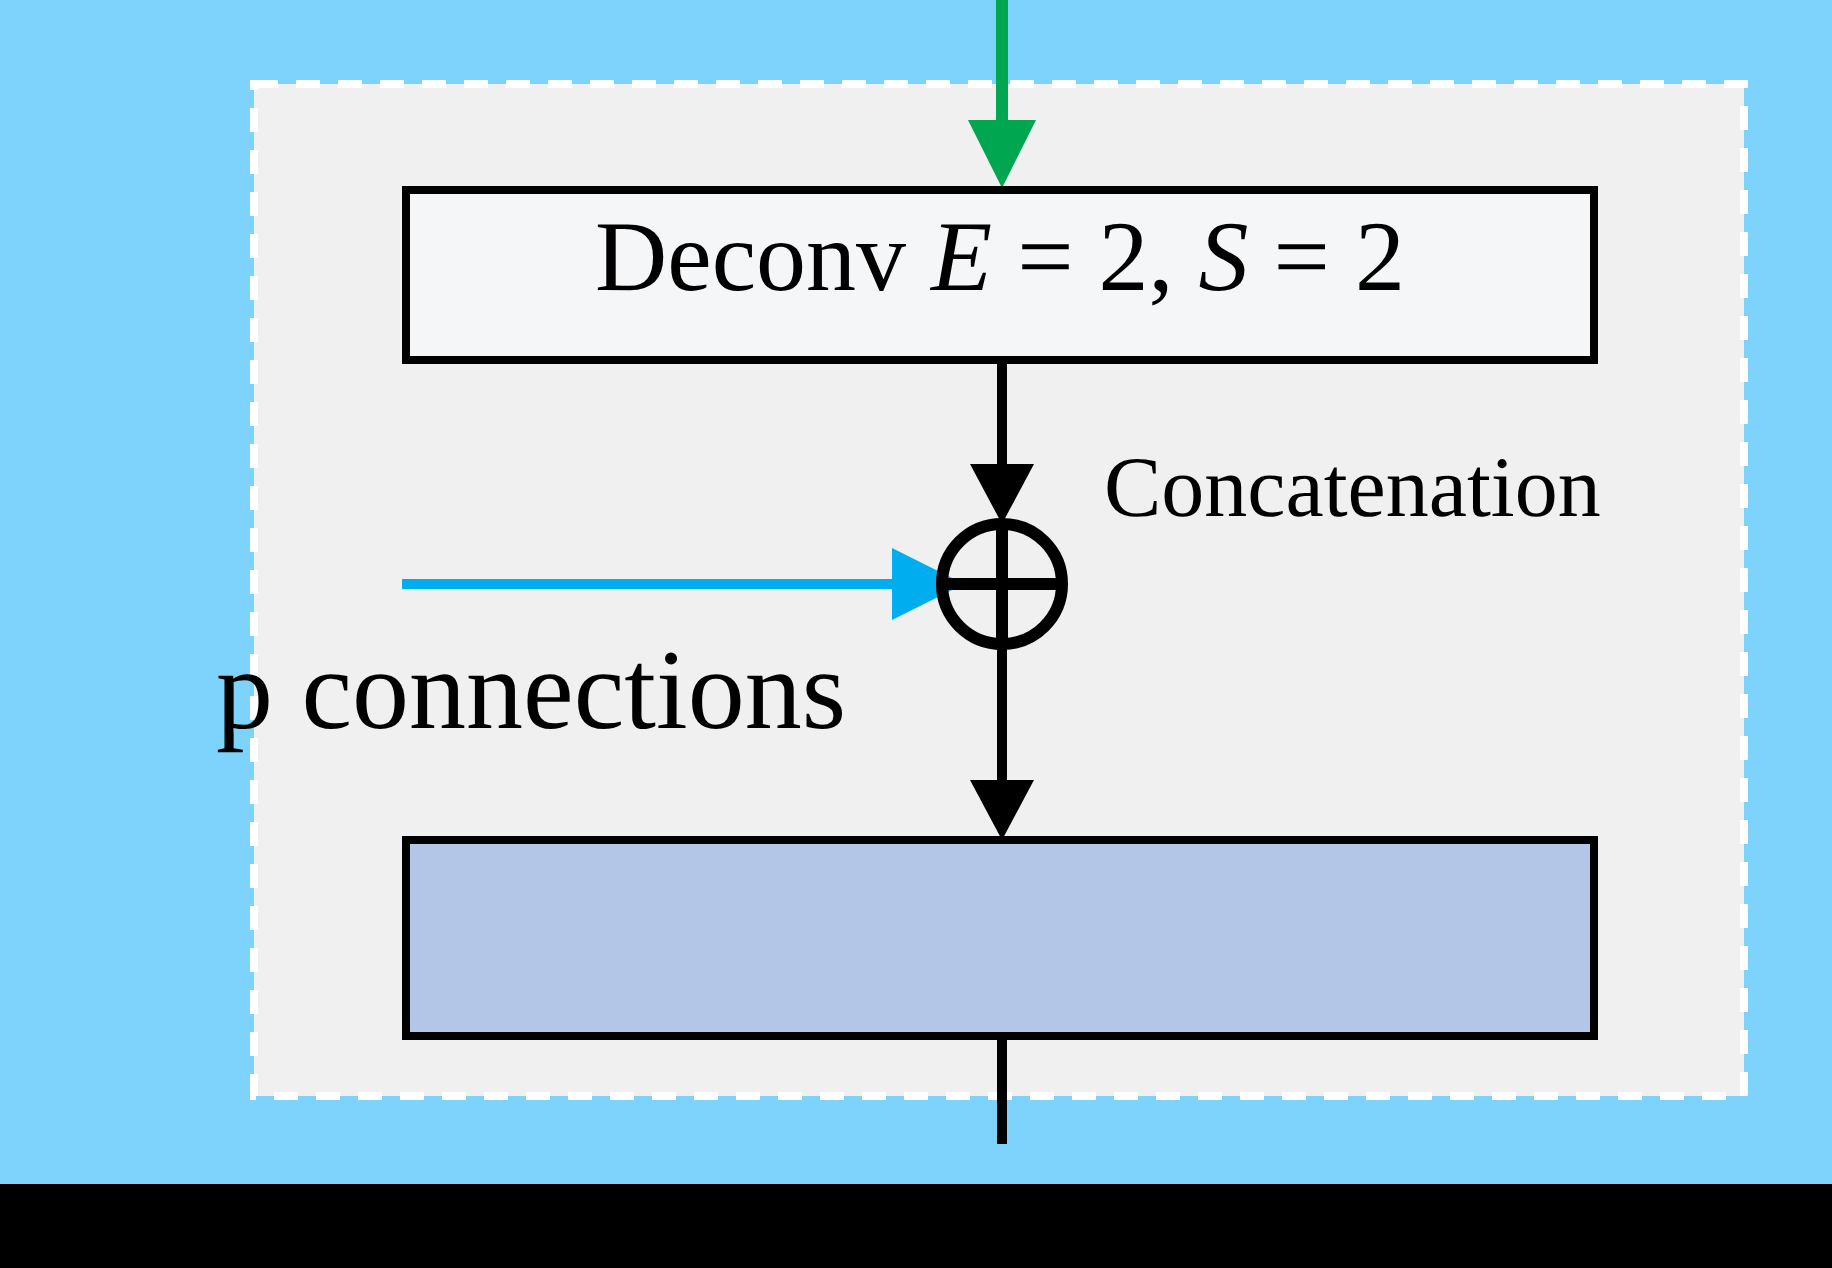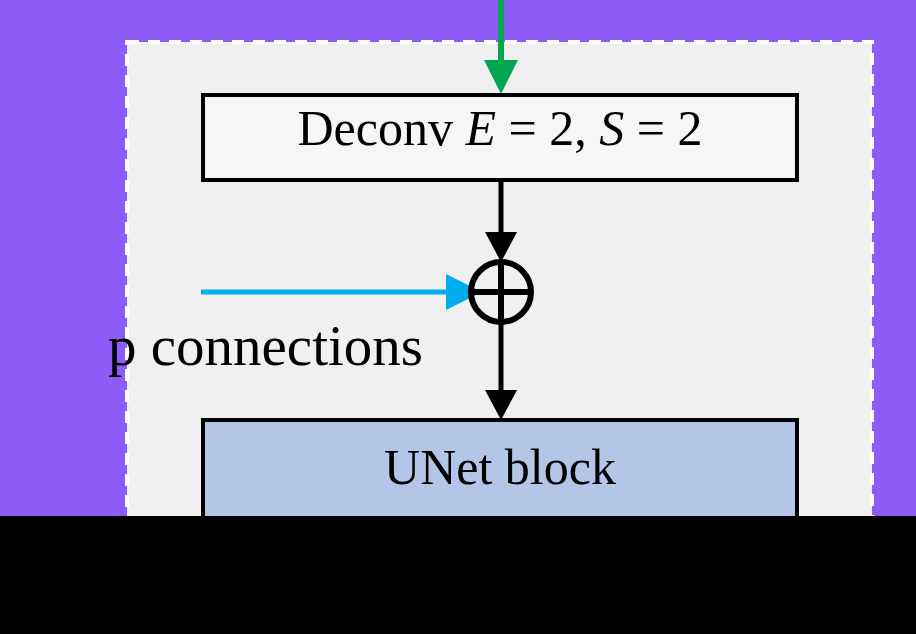--- a/index.html
+++ b/index.html
@@ -9,22 +9,22 @@
   }
   body {
     width: 916px;
     height: 634px;
     overflow: hidden;
     font-family: "Liberation Serif", "DejaVu Serif", serif;
   }
   #canvas {
     position: relative;
     width: 916px;
-    height: 516px;
-    background: #8b5cf6;
+    height: 592px;
+    background: #7dd3fc;
     overflow: hidden;
   }
   #diagram-svg {
     position: absolute;
     left: 0;
     top: 0;
     width: 916px;
     height: 634px;
   }
   .txt {
@@ -99,18 +99,18 @@
       <polygon points="485,390 517,390 501,420" fill="#000000"></polygon>
     </g>
 
     <rect x="203" y="420" width="594" height="98" fill="#B3C6E7" stroke="#000000" stroke-width="4"></rect>
 
     <line x1="501" y1="518" x2="501" y2="572" stroke="#000000" stroke-width="5"></line>
   </svg>
 
   <div class="txt" id="deconv-label"><span>Deconv </span><span class="it">E</span><span> = 2, </span><span class="it">S</span><span> = 2</span></div>
 
-  <div class="txt" id="unet-label">UNet block</div>
 
+  <div class="txt" id="concat-label">Concatenation</div>
 
   <div class="txt" id="skip-label">p connections</div>
 
 </div>
 
 </body></html>

